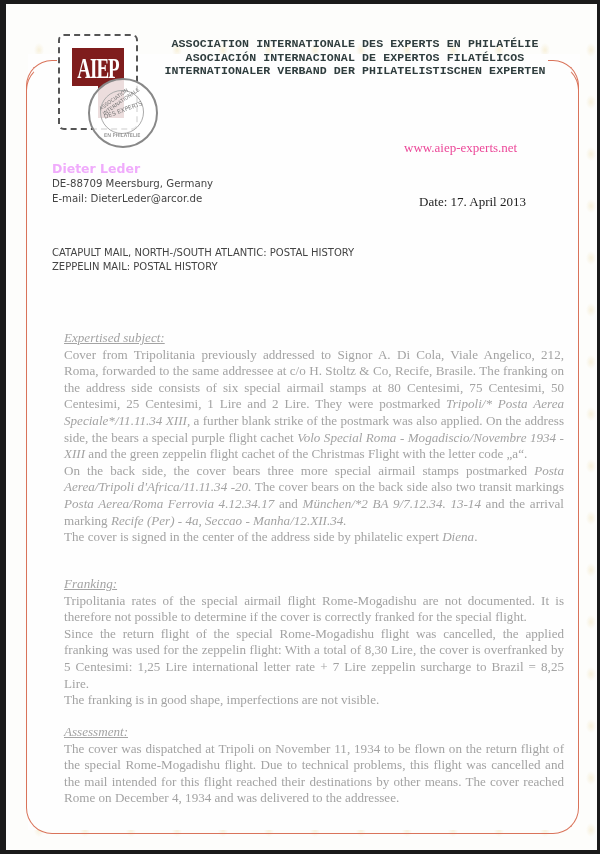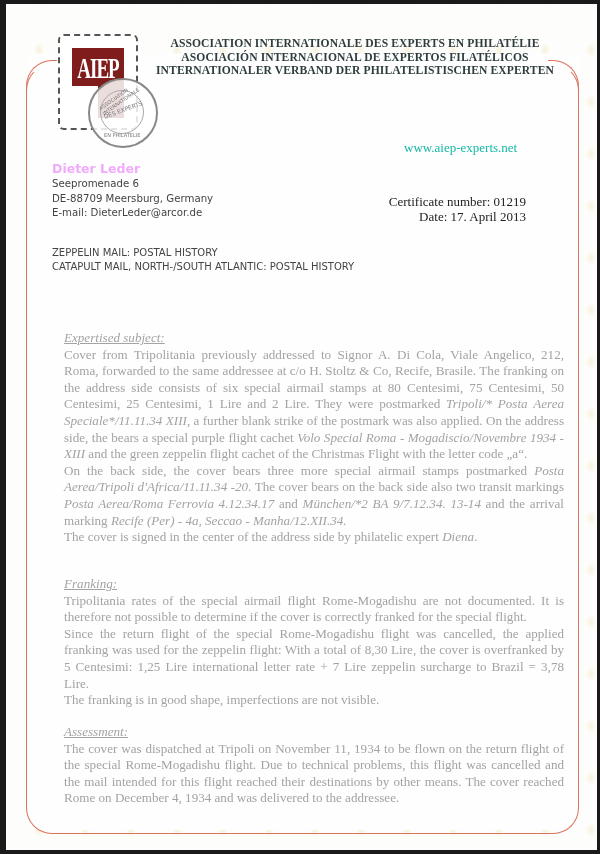--- a/index.html
+++ b/index.html
@@ -72,32 +72,32 @@
     position:absolute; left:4px; top:26px; width:58px; text-align:center;
     font-family:"DejaVu Sans", sans-serif; font-size:6px; color:#777;
     transform:rotate(-20deg);
   }
   .seal-arc {
     position:absolute; font-family:"DejaVu Sans", sans-serif; font-size:5px; color:#777;
   }
   
   .heading {
     position:absolute; left:120px; top:37px; width:470px; text-align:center;
-    color:#2f3d3e; font-family:Liberation Serif, serif; font-weight:bold;
+    color:#2f3d3e; font-family:Liberation Mono, monospace; font-weight:bold;
     font-size:11.6px; line-height:13.5px; letter-spacing:0.1px;
   }
   .heading div { white-space:nowrap; }
   
   .sender {
     position:absolute; left:52px; top:160px; color:#444;
     font-family:"DejaVu Sans", sans-serif; font-size:10.2px; line-height:14.5px;
   }
   .sender .name { font-weight:bold; font-size:12.5px; color:#f0abfc; line-height:17px; }
   .website {
-    position:absolute; left:404px; top:140px; font-size:13px; color:#14b8a6;
+    position:absolute; left:404px; top:140px; font-size:13px; color:#ec4899;
   }
   .cert {
     position:absolute; right:74px; top:194px; text-align:right; font-size:13px;
     color:#222; line-height:15px;
   }
   .specialties {
     position:absolute; left:52px; top:246px; color:#444;
     font-family:"DejaVu Sans", sans-serif; font-size:10px; line-height:14px;
   }
   
@@ -140,45 +140,43 @@
 <div class="heading">
   <div>ASSOCIATION INTERNATIONALE DES EXPERTS EN PHILATÉLIE</div>
   <div>ASOCIACIÓN INTERNACIONAL DE EXPERTOS FILATÉLICOS</div>
   <div>INTERNATIONALER VERBAND DER PHILATELISTISCHEN EXPERTEN</div>
 </div>
 
 <div class="website">www.aiep-experts.net</div>
 
 <div class="sender">
   <div class="name">Dieter Leder</div>
-  <div>Seepromenade 6</div>
   <div>DE-88709 Meersburg, Germany</div>
   <div>E-mail: DieterLeder@arcor.de</div>
 </div>
 
 <div class="cert">
-  <div>Certificate number: 01219</div>
   <div>Date: 17. April 2013</div>
 </div>
 
 <div class="specialties">
+  <div>CATAPULT MAIL, NORTH-/SOUTH ATLANTIC: POSTAL HISTORY</div>
   <div>ZEPPELIN MAIL: POSTAL HISTORY</div>
-  <div>CATAPULT MAIL, NORTH-/SOUTH ATLANTIC: POSTAL HISTORY</div>
 </div>
 
 <div class="body-text" style="top:330px;">
   <span class="section-title">Expertised subject:</span>
   <p><span>Cover from Tripolitania previously addressed to Signor A. Di Cola, Viale Angelico, 212, Roma, forwarded to the same addressee at c/o H. Stoltz &amp; Co, Recife, Brasile. The franking on the address side consists of six special airmail stamps at 80 Centesimi, 75 Centesimi, 50 Centesimi, 25 Centesimi, 1 Lire and 2 Lire. They were postmarked </span><span class="it">Tripoli/* Posta Aerea Speciale*/11.11.34 XIII</span><span>, a further blank strike of the postmark was also applied. On the address side, the bears a special purple flight cachet </span><span class="it">Volo Special Roma - Mogadiscio/Novembre 1934 - XIII</span><span> and the green zeppelin flight cachet of the Christmas Flight with the letter code „a“.</span></p>
   <p><span>On the back side, the cover bears three more special airmail stamps postmarked </span><span class="it">Posta Aerea/Tripoli d'Africa/11.11.34 -20.</span><span> The cover bears on the back side also two transit markings </span><span class="it">Posta Aerea/Roma Ferrovia 4.12.34.17</span><span> and </span><span class="it">München/*2 BA 9/7.12.34. 13-14</span><span> and the arrival marking </span><span class="it">Recife (Per) - 4a, Seccao - Manha/12.XII.34.</span></p>
   <p><span>The cover is signed in the center of the address side by philatelic expert </span><span class="it">Diena</span><span>.</span></p>
 </div>
 
 <div class="body-text" style="top:576px;">
   <span class="section-title">Franking:</span>
   <p>Tripolitania rates of the special airmail flight Rome-Mogadishu are not documented. It is therefore not possible to determine if the cover is correctly franked for the special flight.</p>
-  <p>Since the return flight of the special Rome-Mogadishu flight was cancelled, the applied franking was used for the zeppelin flight: With a total of 8,30 Lire, the cover is overfranked by 5 Centesimi: 1,25 Lire international letter rate + 7 Lire zeppelin surcharge to Brazil = 3,78 Lire.</p>
+  <p>Since the return flight of the special Rome-Mogadishu flight was cancelled, the applied franking was used for the zeppelin flight: With a total of 8,30 Lire, the cover is overfranked by 5 Centesimi: 1,25 Lire international letter rate + 7 Lire zeppelin surcharge to Brazil = 8,25 Lire.</p>
   <p>The franking is in good shape, imperfections are not visible.</p>
 </div>
 
 <div class="body-text" style="top:724px;">
   <span class="section-title">Assessment:</span>
   <p>The cover was dispatched at Tripoli on November 11, 1934 to be flown on the return flight of the special Rome-Mogadishu flight. Due to technical problems, this flight was cancelled and the mail intended for this flight reached their destinations by other means. The cover reached Rome on December 4, 1934 and was delivered to the addressee.</p>
 </div>
 
 </body></html>

